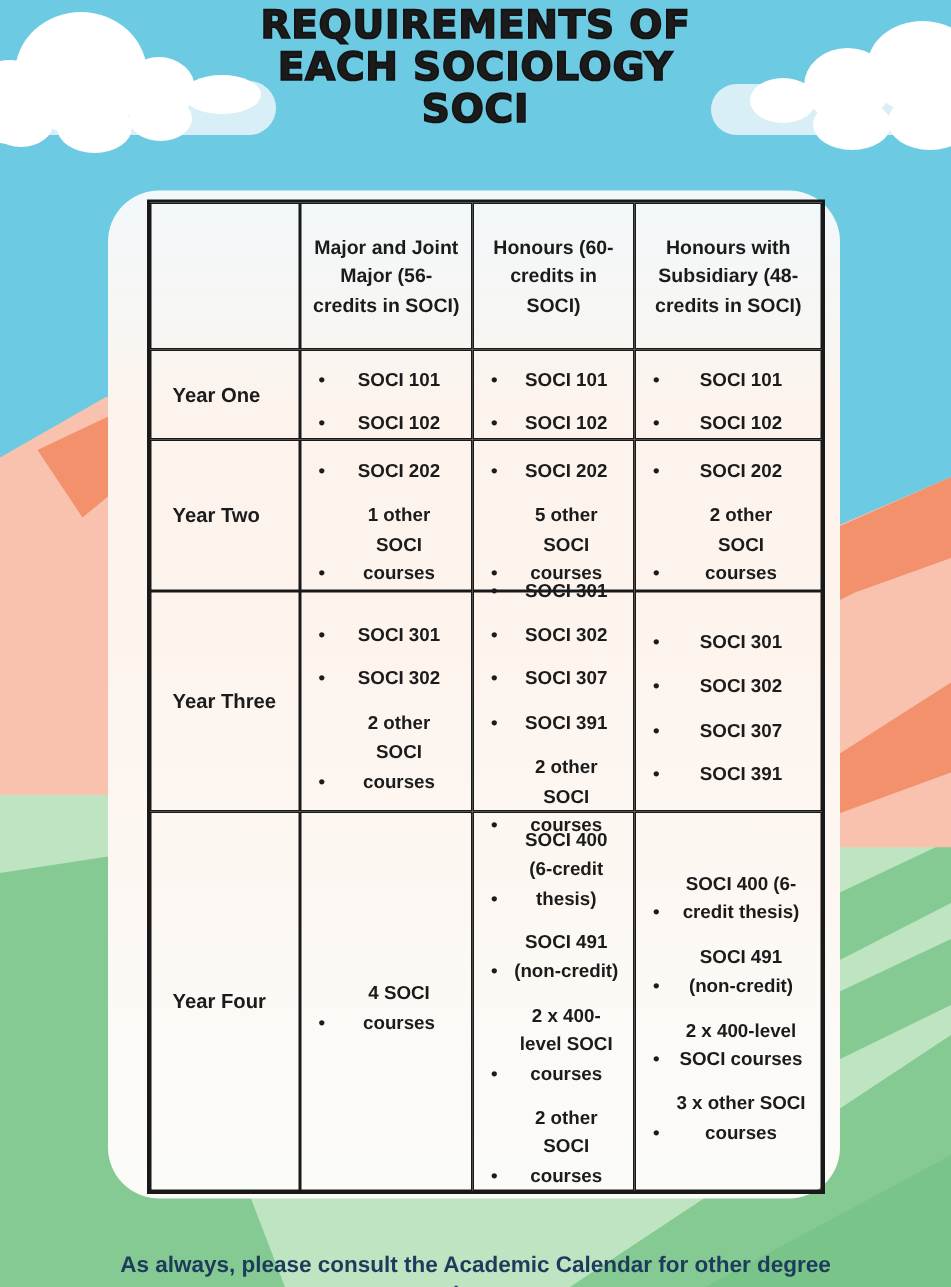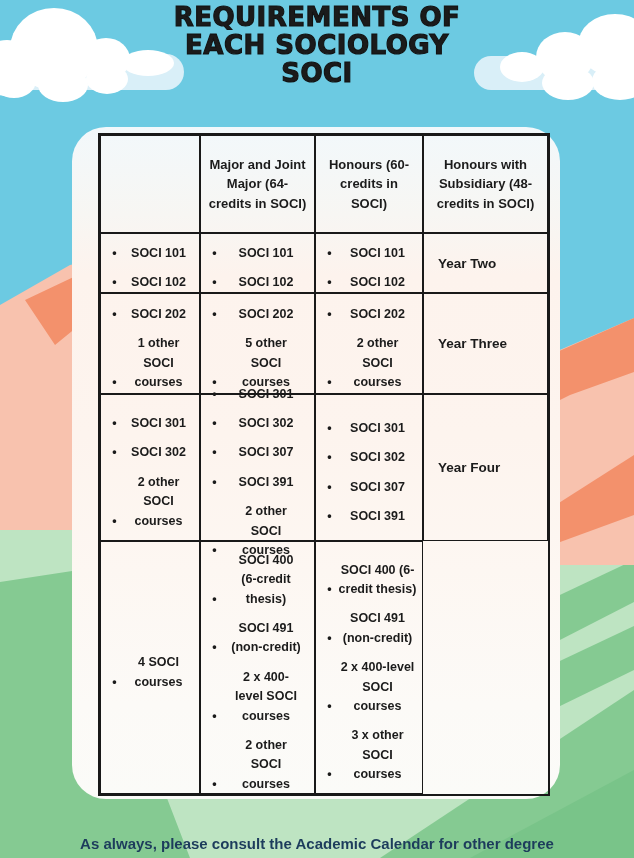--- a/index.html
+++ b/index.html
@@ -124,24 +124,25 @@
   <div class="title">
     <div>REQUIREMENTS OF</div>
     <div>EACH SOCIOLOGY</div>
     <div>SOCI</div>
   </div>
 
   <div class="card">
     <div class="grid">
 
       <div class="cell head"></div>
-      <div class="cell head">Major and Joint Major (64-credits in SOCI)</div>
+      <div class="cell head">Major and Joint Major (56-credits in SOCI)</div>
       <div class="cell head">Honours (60-credits in SOCI)</div>
       <div class="cell head">Honours with Subsidiary (48-credits in SOCI)</div>
 
+      <div class="cell rowlabel">Year One</div>
       <div class="cell">
         <div class="li">
             <span class="dot"></span>
             <span class="txt"><span>SOCI 101</span></span>
           </div>
         <div class="li">
             <span class="dot"></span>
             <span class="txt"><span>SOCI 102</span></span>
           </div>
       </div>

